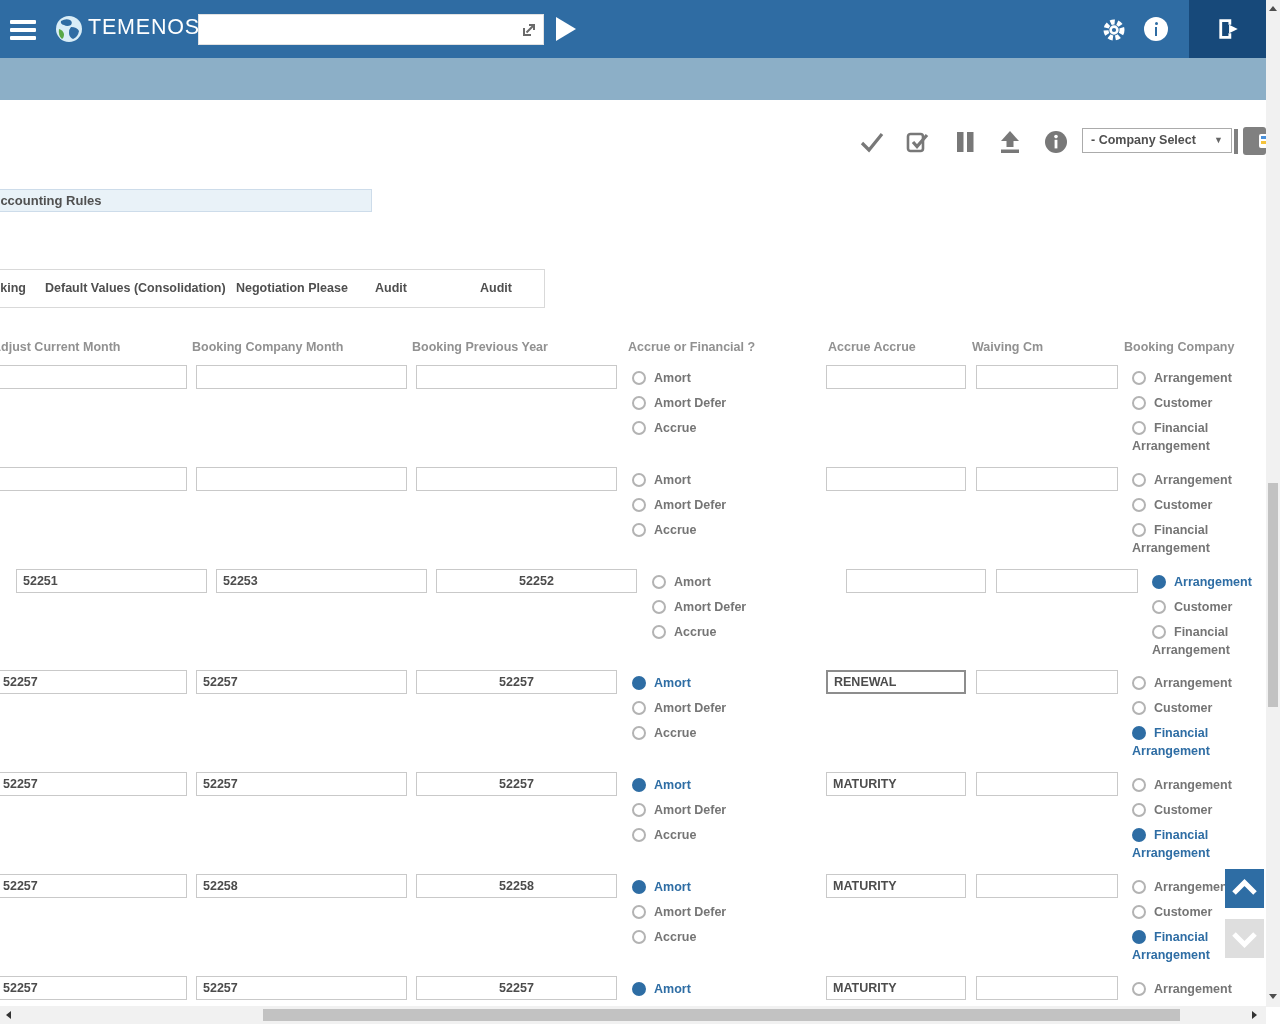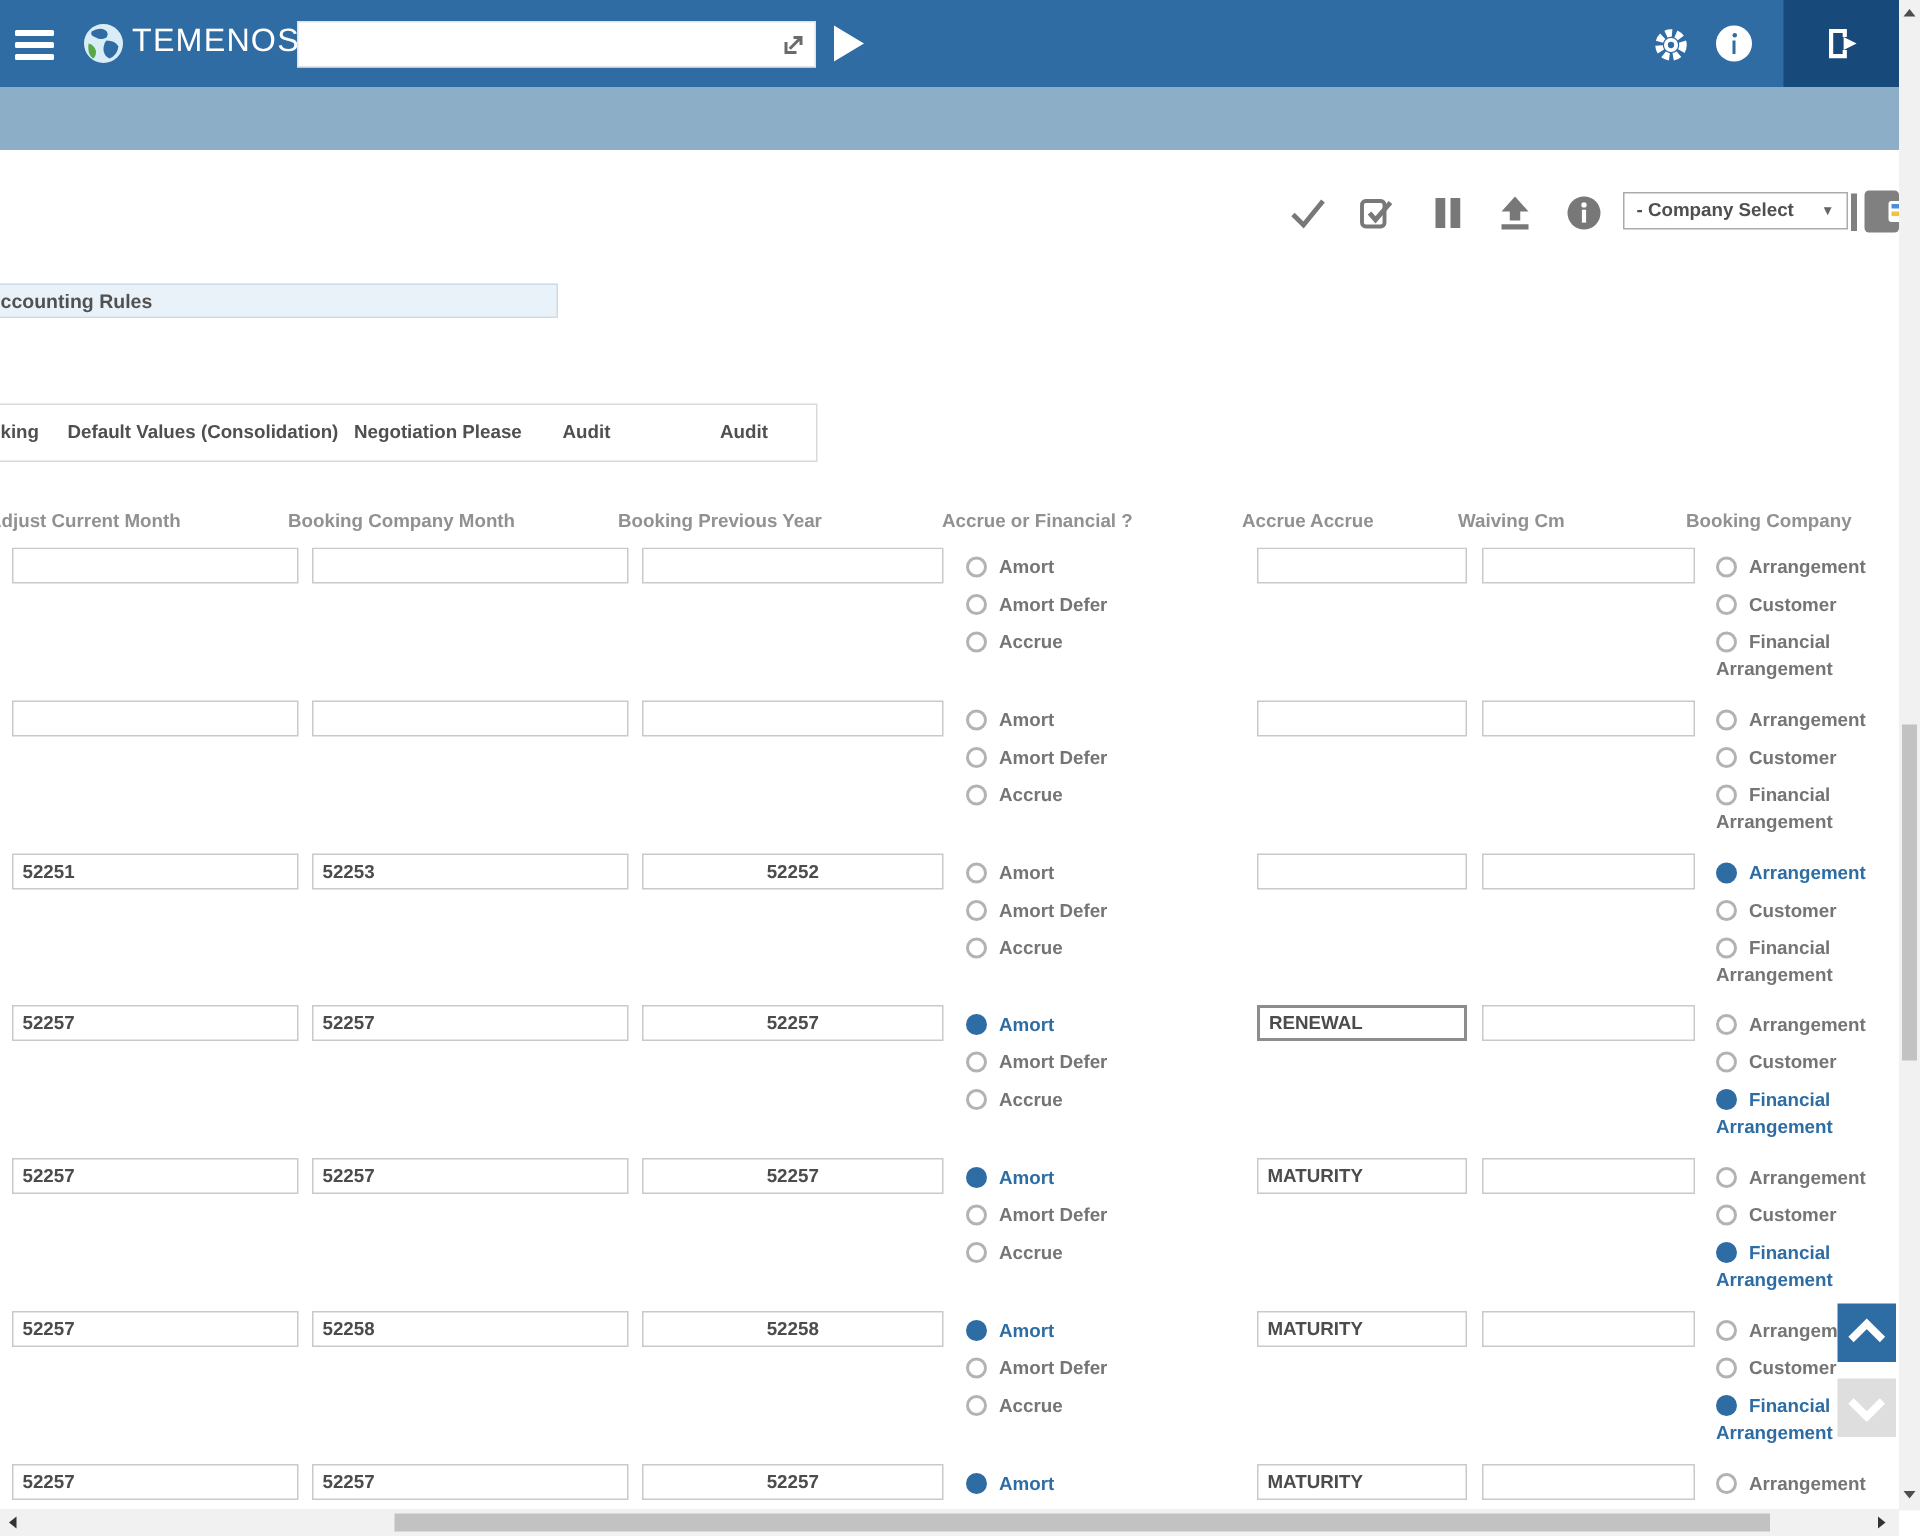--- a/index.html
+++ b/index.html
@@ -36,21 +36,21 @@
 
   
   #titlebar{position:absolute;left:-12px;top:189px;width:384px;height:23px;background:#e9f2f8;
             border:1px solid #cddcea;line-height:21px;font-size:13px;font-weight:bold;color:#515151;padding-left:2px;}
   #tabbar{position:absolute;left:-30px;top:269px;width:575px;height:39px;background:#fff;border:1px solid #d9d9d9;}
   .tab{position:absolute;top:11px;font-size:12.5px;font-weight:bold;color:#4f4f4f;white-space:nowrap;cursor:pointer;}
 
   
   .colhead{position:absolute;top:340px;font-size:12.5px;font-weight:bold;color:#919191;white-space:nowrap;}
   #rows-clip{position:absolute;left:0;top:365px;width:1266px;height:642px;overflow:hidden;}
-  .grid-row{position:absolute;left:16px;width:1124px;height:102px;}
+  .grid-row{position:absolute;left:4px;width:1124px;height:102px;}
   .cell-input{position:absolute;top:0;height:24px;border:1px solid #c9c9c9;background:#fff;
               font-family:inherit;font-size:12.5px;font-weight:bold;color:#4c4c4c;padding:0 6px;outline:none;}
   .cell-input.focused{border:2px solid #8d8d8d;}
   .c1{left:-8px;width:191px;} .c2{left:192px;width:211px;} .c3{left:412px;width:201px;text-align:center;}
   .c5{left:822px;width:140px;} .c6{left:972px;width:142px;}
   .optgroup{position:absolute;top:0;height:102px;}
   .og-accrue{left:628px;width:130px;} .og-company{left:1128px;width:115px;}
   .opt{position:absolute;left:0;width:112px;line-height:18px;text-indent:22px;
        font-size:12.5px;font-weight:bold;color:#757575;cursor:pointer;}
   .opt.sel{color:#2e6da4;}
@@ -197,21 +197,21 @@
           <div class="opt" style="top: 54px;"><span class="radio"></span><span>Accrue</span></div>
         </div>
       <input class="cell-input c5" style="">
       <input class="cell-input c6" style="">
       <div class="optgroup og-company">
           <div class="opt" style="top: 4px;"><span class="radio"></span><span>Arrangement</span></div>
           <div class="opt" style="top: 29px;"><span class="radio"></span><span>Customer</span></div>
           <div class="opt" style="top: 54px;"><span class="radio"></span><span>Financial Arrangement</span></div>
         </div>
     </div>
-      <div class="grid-row" style="top: 204px;">
+      <div class="grid-row" style="top: 204px; margin-left: 20px;">
       <input class="cell-input c1" value="52251" style="">
       <input class="cell-input c2" value="52253" style="">
       <input class="cell-input c3" value="52252" style="">
       <div class="optgroup og-accrue">
           <div class="opt" style="top: 4px;"><span class="radio"></span><span>Amort</span></div>
           <div class="opt" style="top: 29px;"><span class="radio"></span><span>Amort Defer</span></div>
           <div class="opt" style="top: 54px;"><span class="radio"></span><span>Accrue</span></div>
         </div>
       <input class="cell-input c5" style="">
       <input class="cell-input c6" style="">

